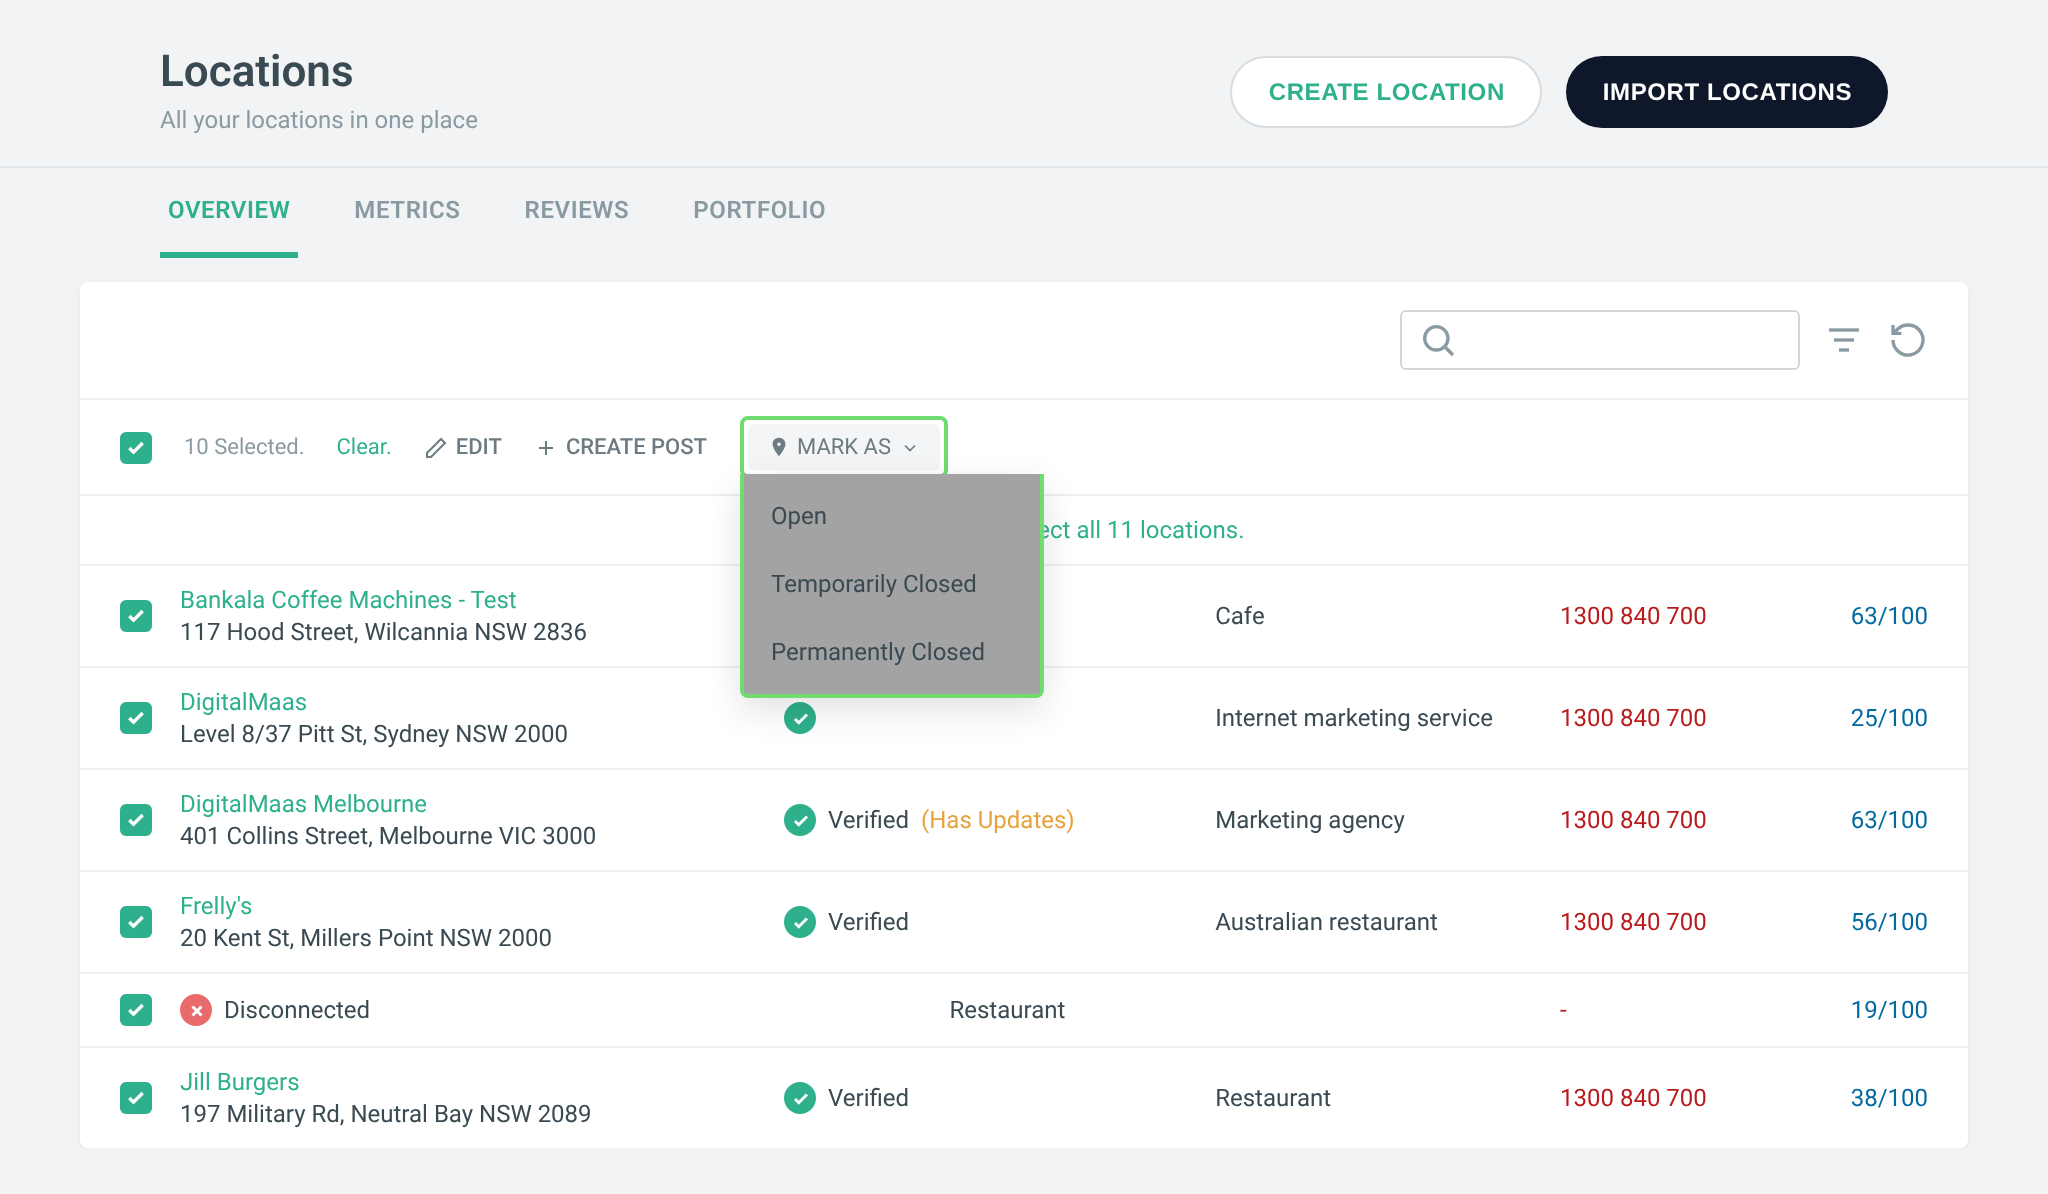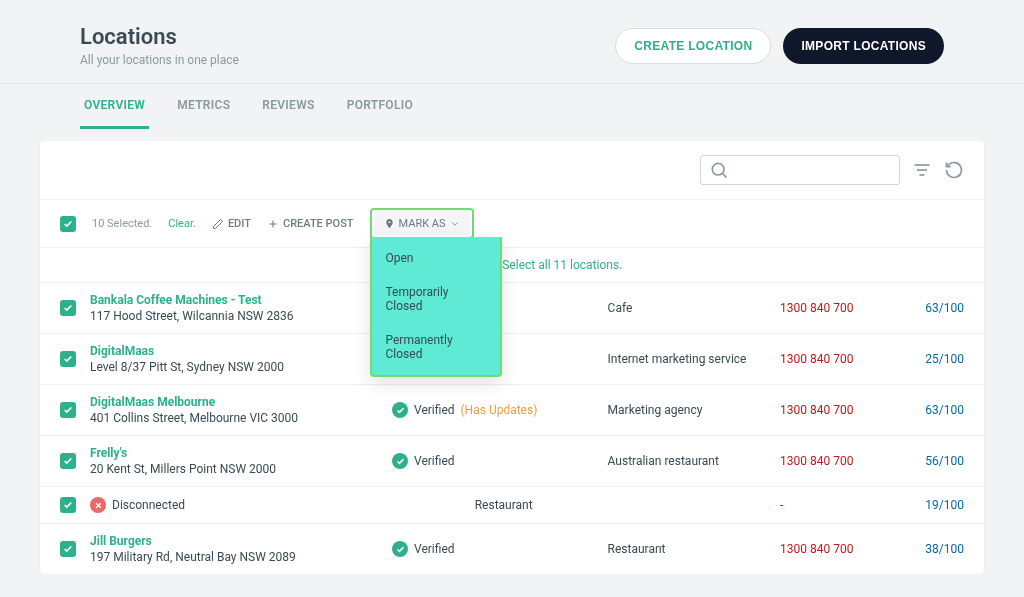--- a/index.html
+++ b/index.html
@@ -26,33 +26,33 @@
 
   .bulkbar { display: flex; align-items: center; padding: 8px 20px; border-top: 1px solid #edf0f2; border-bottom: 1px solid #edf0f2; gap: 16px; position: relative; font-size: 11px; }
   .checkbox { width: 16px; height: 16px; background: #2fb08c; border-radius: 3px; display: inline-flex; align-items: center; justify-content: center; cursor: pointer; flex-shrink: 0; }
   .checkbox svg { width: 10px; height: 10px; }
   .muted { color: #8a9aa2; }
   .link { color: #2fb08c; cursor: pointer; }
   .bulk-action { display: inline-flex; align-items: center; gap: 4px; color: #6d7b82; cursor: pointer; font-weight: 500; }
   .bulk-action svg { width: 12px; height: 12px; }
   .mark-as-wrap { position: relative; border: 2px solid #6edc70; border-radius: 4px; padding: 2px; }
   .mark-as-btn { display: inline-flex; align-items: center; gap: 4px; background: #f3f5f7; padding: 5px 10px; border-radius: 3px; color: #6d7b82; cursor: pointer; font-size: 11px; }
-  .dropdown { position: absolute; top: 100%; left: -2px; width: 132px; background: #5eead4; border-left: 2px solid #6edc70; border-right: 2px solid #6edc70; border-bottom: 2px solid #6edc70; border-radius: 0 0 4px 4px; box-shadow: 0 6px 18px rgba(0,0,0,0.12); z-index: 50; padding: 4px 0; }
+  .dropdown { position: absolute; top: 100%; left: -2px; width: 152px; background: #a3a3a3; border-left: 2px solid #6edc70; border-right: 2px solid #6edc70; border-bottom: 2px solid #6edc70; border-radius: 0 0 4px 4px; box-shadow: 0 6px 18px rgba(0,0,0,0.12); z-index: 50; padding: 4px 0; }
   .dropdown-item { padding: 10px 14px; font-size: 12px; color: #3a4a52; cursor: pointer; }
 
   .select-all-banner { text-align: center; padding: 10px 0; border-bottom: 1px solid #edf0f2; font-size: 12px; color: #6d7b82; }
 
   .row { display: flex; align-items: center; padding: 10px 20px; border-bottom: 1px solid #edf0f2; gap: 14px; }
   .row:last-child { border-bottom: none; }
   .col-main { flex: 2.0; min-width: 0; }
   .col-status { flex: 1.4; display: flex; align-items: center; gap: 6px; font-size: 12px; }
   .col-cat { flex: 1.1; font-size: 12px; color: #3a4a52; }
   .col-phone { width: 110px; font-size: 12px; color: #b91c1c; }
   .col-score { width: 60px; text-align: right; font-size: 12px; color: #0369a1; }
-  .loc-name { color: #2fb08c; font-size: 12px; font-weight: 700; }
+  .loc-name { color: #2fb08c; font-size: 12px; font-weight: 400; }
   .loc-addr { color: #3a4a52; font-size: 12px; margin-top: 2px; }
   .perm-closed { color: #e96a6a; font-size: 9px; font-weight: 600; letter-spacing: 0.5px; margin-top: 4px; }
   .status-icon { width: 16px; height: 16px; border-radius: 50%; display: inline-flex; align-items: center; justify-content: center; flex-shrink: 0; }
   .status-ok { background: #2fb08c; }
   .status-bad { background: #e96a6a; }
   .status-icon svg { width: 9px; height: 9px; }
   .updates { color: #e8a23c; font-size: 12px; }
 </style>
 </head>
 <body>

